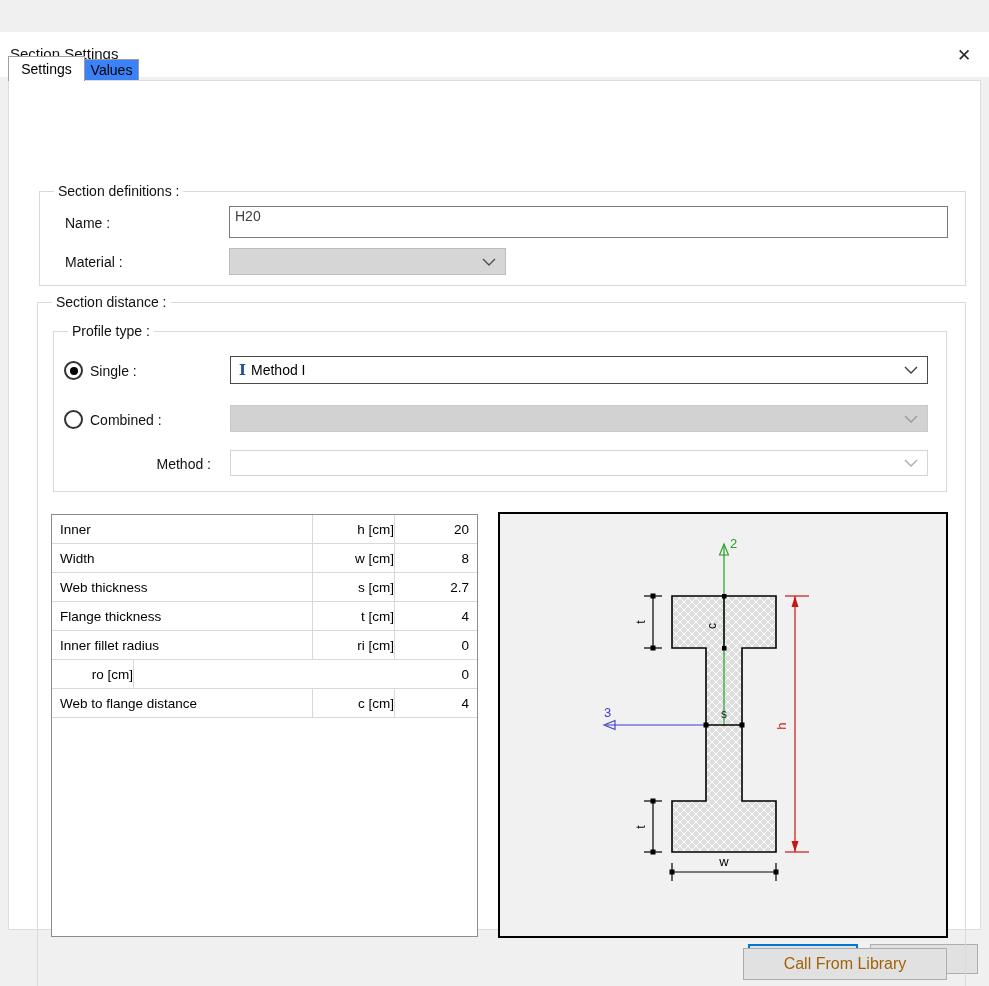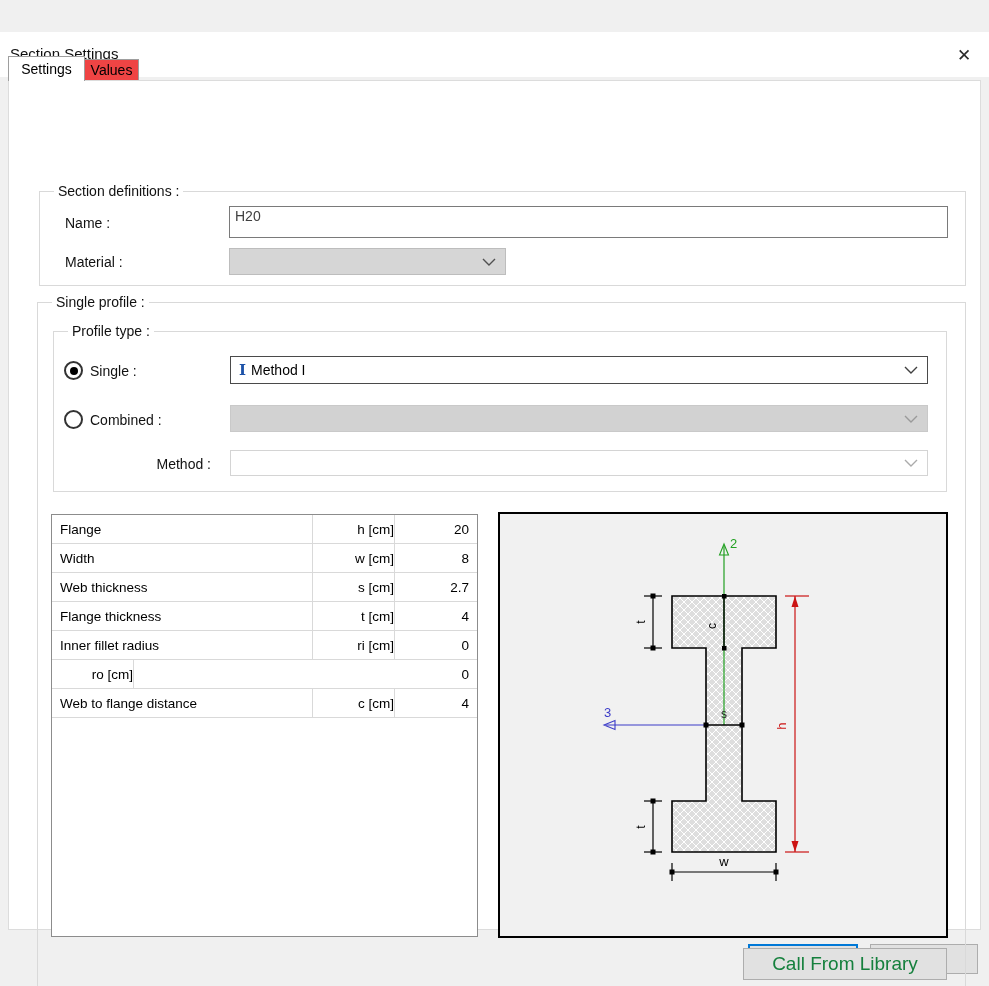--- a/index.html
+++ b/index.html
@@ -10,21 +10,21 @@
     position:relative; overflow:hidden;
     font-size:14px;
   }
   
   .titlebar { position:absolute; left:0; top:0; width:989px; height:45px; background:#ffffff;margin-top:32px; }
   .title { position:absolute; left:10px; top:13px; font-size:15px; color:#101010; }
   .close-btn { position:absolute; right:12px; top:10px; width:26px; height:26px;
     display:flex; align-items:center; justify-content:center;
     font-size:17px; color:#2b2b2b; cursor:default; font-weight:400; }
   
-  .tab { position:absolute; background:#ef4444; border:1px solid #9e9e9e;
+  .tab { position:absolute; background:#3b82f6; border:1px solid #9e9e9e;
     font-size:14px; text-align:center; }
   .tab.active { left:8px; top:56px; width:77px; height:25px; background:#ffffff;
     border-bottom:none; z-index:3; padding-top:4px; }
   .tab.inactive { left:85px; top:59px; width:54px; height:22px; padding-top:2px; border-left:none; }
   .tabpage { position:absolute; left:8px; top:80px; width:973px; height:850px;
     background:#ffffff; border:1px solid #dcdcdc; z-index:1; }
   
   .groupbox { position:absolute; border:1px solid #d9d9d9; background:transparent; }
   .legend { position:absolute; top:-9px; background:#ffffff; padding:0 4px; font-size:14px; color:#111; white-space:nowrap; }
   #gb-definitions { left:30px; top:110px; width:927px; height:95px; }
@@ -54,21 +54,21 @@
   .prow { display:flex; height:29px; border-bottom:1px solid #d9d9d9; font-size:13.5px; }
   .pc { display:flex; align-items:center; }
   .pc.name { width:261px; padding-left:8px; border-right:1px solid #d9d9d9; }
   .pc.sym  { width:82px;  padding-right:0; justify-content:flex-end; border-right:1px solid #d9d9d9; }
   .pc.val  { flex:1; padding-right:8px; justify-content:flex-end; }
   
   .diagram { position:absolute; left:460px; top:209px; width:450px; height:426px;
     background:#f1f1f1; border:2px solid #000; }
   
   .btn { position:absolute; background:#e1e1e1; border:1px solid #adadad;
-    font-family:"Liberation Sans",sans-serif; font-size:19px; color:#15803d;
+    font-family:"Liberation Sans",sans-serif; font-size:16px; color:#a16207;
     display:flex; align-items:center; justify-content:center; cursor:default; }
   #btn-library { left:705px; top:645px; width:204px; height:32px; }
   #btn-ok      { left:748px; top:944px; width:110px; height:30px; border:2px solid #0078d7; }
   #btn-cancel  { left:870px; top:944px; width:108px; height:30px; }
 </style>
 </head>
 <body>
 
 <div class="titlebar">
   <div class="title">Section Settings</div>
@@ -89,21 +89,21 @@
       <span></span>
       <span class="chev">
         <svg width="14" height="8">
             <polyline points="1,1 7,7 13,1" fill="none" stroke="#505050" stroke-width="1.4"></polyline>
           </svg>
       </span>
     </div>
   </div>
 
   <div class="groupbox" id="gb-profile">
-    <span class="legend" style="left:14px;">Single profile :</span>
+    <span class="legend" style="left:14px;">Section distance :</span>
 
     <div class="groupbox" id="gb-profiletype">
       <span class="legend" style="left:14px;">Profile type :</span>
 
       <div class="radio checked" style="left:10px; top:29px;"></div>
       <span class="field-label" style="left:36px; top:31px;">Single :</span>
       <div class="combo combo-active" style="left:176px; top:24px; width:698px; height:28px;">
         <span class="ibeam-glyph">I</span>
         <span>Method I</span>
         <span class="chev">
@@ -130,21 +130,21 @@
         <span class="chev">
           <svg width="14" height="8">
               <polyline points="1,1 7,7 13,1" fill="none" stroke="#ababab" stroke-width="1.4"></polyline>
             </svg>
         </span>
       </div>
     </div>
 
     <div class="proptable">
       <div class="prow">
-        <div class="pc name">Flange</div>
+        <div class="pc name">Inner</div>
         <div class="pc sym">h [cm]</div>
         <div class="pc val">20</div>
       </div>
       <div class="prow">
         <div class="pc name">Width</div>
         <div class="pc sym">w [cm]</div>
         <div class="pc val">8</div>
       </div>
       <div class="prow">
         <div class="pc name">Web thickness</div>

